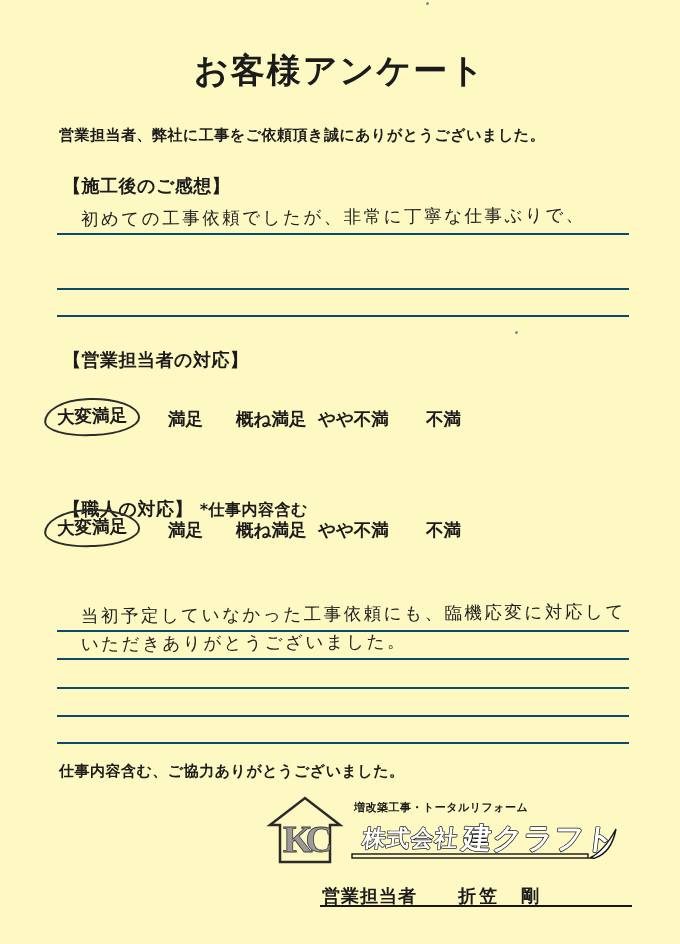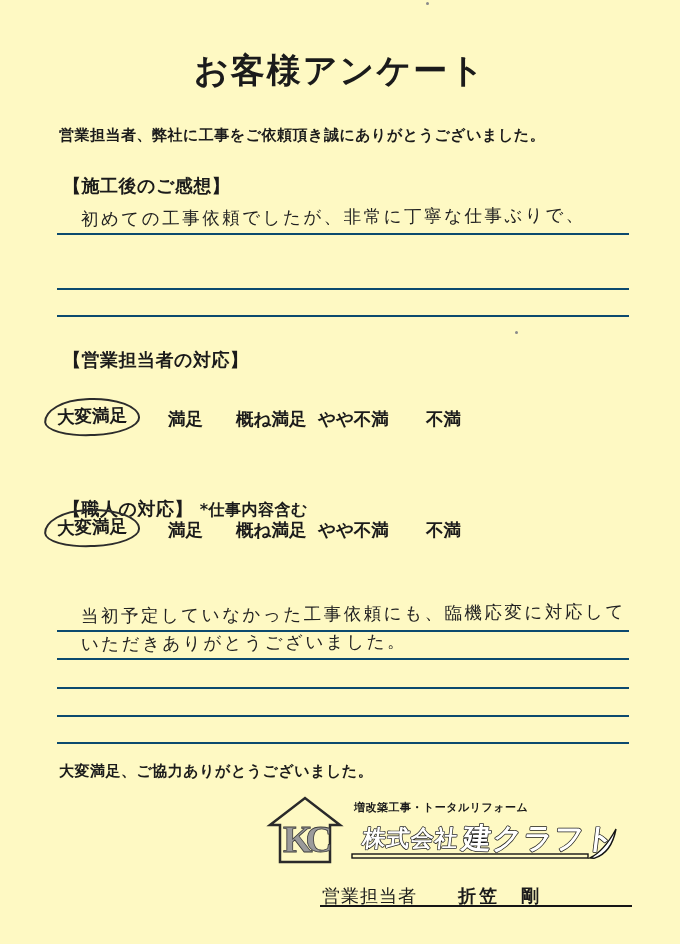--- a/index.html
+++ b/index.html
@@ -49,21 +49,21 @@
     position:absolute;left:44px;top:-7px;
     display:inline-block;
     padding:4px 11px 6px 11px;
     border:2px solid #2c2c2c;
     border-radius:46% 54% 50% 50% / 62% 58% 46% 42%;
     transform:rotate(-2deg);
   }
   .opt-circle .opt-inner{white-space:nowrap;}
   .speck{position:absolute;background:#8a8a8a;border-radius:50%;}
   .logo-wrap{position:absolute;left:266px;top:796px;width:360px;height:70px;}
-  .sig-label{position:absolute;left:322px;top:884px;font-size:18px;font-weight:400;letter-spacing:1px;}
+  .sig-label{position:absolute;left:322px;top:884px;font-size:18px;font-weight:700;letter-spacing:1px;}
   .sig-name{position:absolute;left:458px;top:884px;font-size:18px;font-weight:700;letter-spacing:3px;font-family:Liberation Serif, serif;}
   .sig-underline{position:absolute;left:320px;top:905px;width:312px;height:0;border-top:2px solid #161616;}
 </style>
 </head>
 <body>
 
 <div class="page">
 
   <div class="speck" style="left:426px;top:2px;width:3px;height:3px;"></div>
   <div class="speck" style="left:515px;top:331px;width:3px;height:3px;"></div>
@@ -107,21 +107,21 @@
   <div class="write-line" style="top:632px;">
     <span class="hw">いただきありがとうございました。</span>
   </div>
   <div class="write-line" style="top:604px;">
     <span class="hw">当初予定していなかった工事依頼にも、臨機応変に対応して</span>
   </div>
   <div class="write-line" style="top:661px;"></div>
   <div class="write-line" style="top:689px;"></div>
   <div class="write-line" style="top:716px;"></div>
 
-  <div class="closing-text">大変満足、ご協力ありがとうございました。</div>
+  <div class="closing-text">仕事内容含む、ご協力ありがとうございました。</div>
 
   <div class="logo-wrap">
     <svg width="360" height="70" viewBox="0 0 360 70" xmlns="http://www.w3.org/2000/svg">
 
       <g>
         <path d="M4,29 L39,2 L74,29 L64,29 L64,66 L14,66 L14,29 Z" fill="none" stroke="#2a2a2a" stroke-width="2.5" stroke-linejoin="miter"></path>
         <text x="17" y="56" font-family="Liberation Serif, DejaVu Serif, serif" font-size="38" font-weight="700" letter-spacing="-7" fill="#9b9b9b" stroke="#3a3a3a" stroke-width="0.8">KC</text>
       </g>
 
       <text x="88" y="15" font-size="11" font-weight="700" fill="#1a1a1a" letter-spacing="0.5">増改築工事・トータルリフォーム</text>

